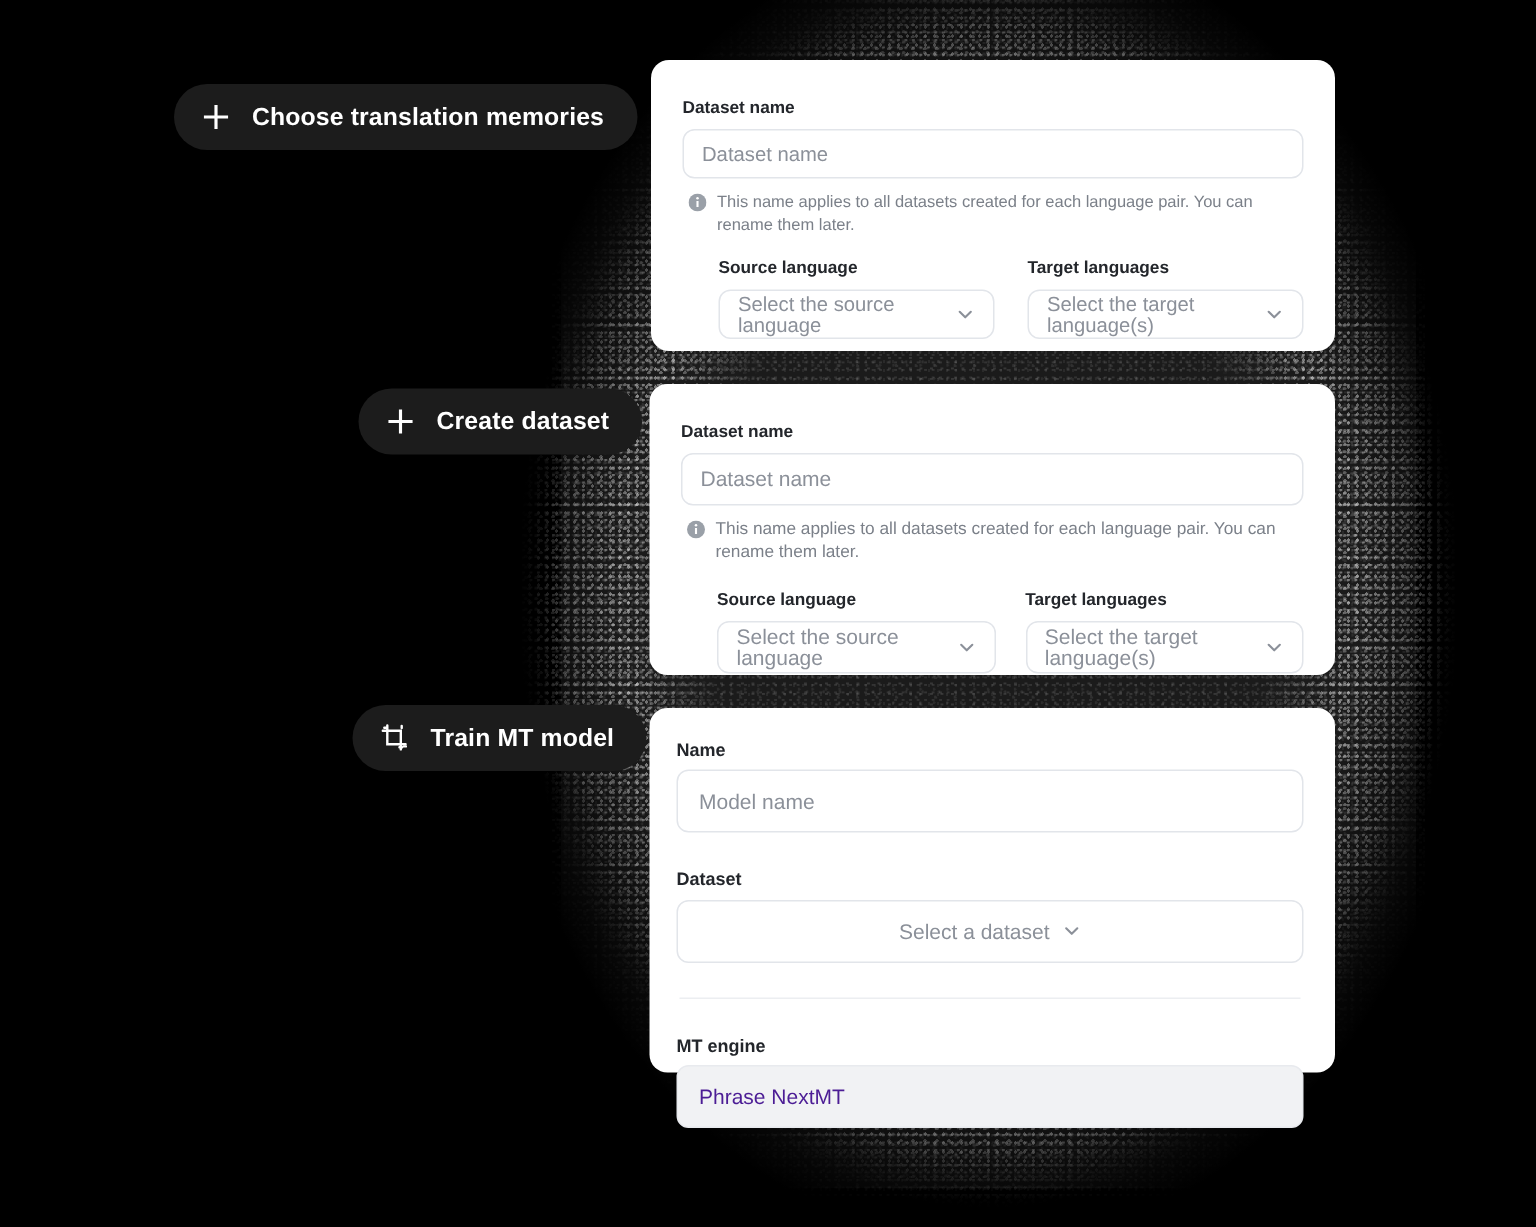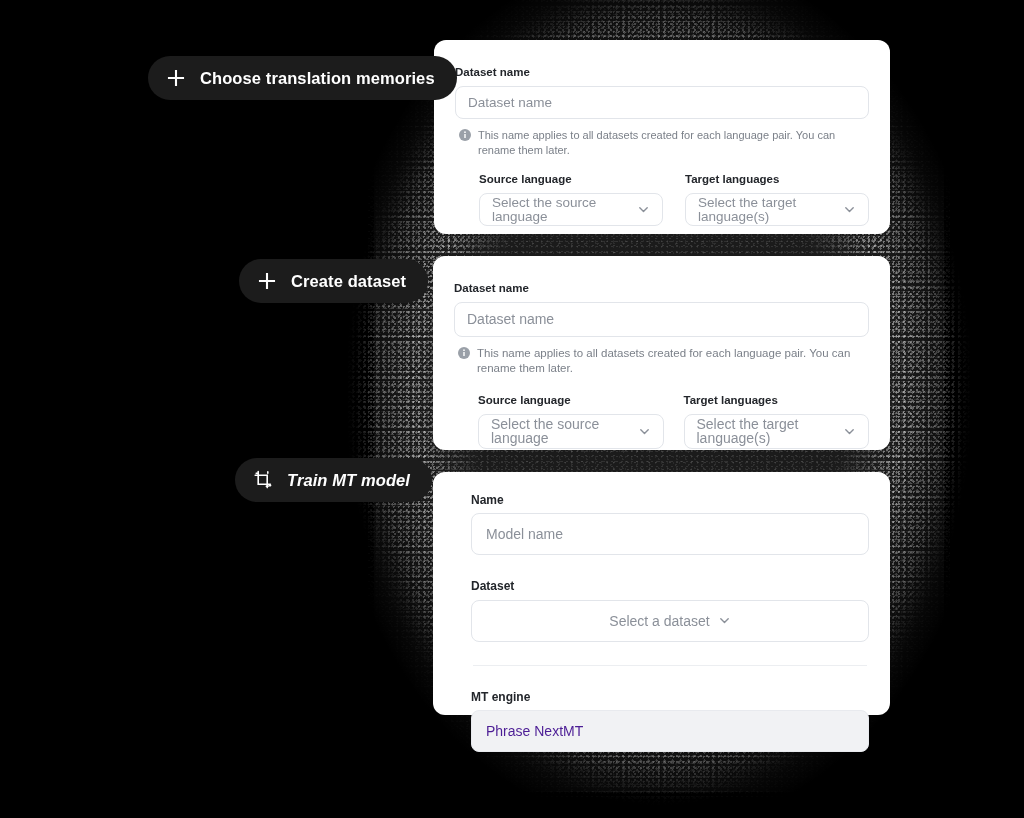--- a/index.html
+++ b/index.html
@@ -87,35 +87,35 @@
     white-space: nowrap;
     z-index: 5;
   }
   .badge .badge-label { line-height: 1; }
   .badge-icon {
     width: 20px;
     height: 20px;
     flex: 0 0 20px;
     display: block;
   }
-  #badge-1 { left: 148px; top: 56px; justify-content: flex-end;  }
+  #badge-1 { left: 116px; top: 56px; justify-content: flex-end;  }
   #badge-2 { left: 239px; top: 259px; align-items: center; }
-  #badge-3 { left: 235px; top: 458px; font-style: italic; }
+  #badge-3 { left: 235px; top: 470px; }
 
   
   .card {
     position: absolute;
     background: #ffffff;
     border-radius: 12px;
     z-index: 4;
     box-sizing: border-box;
   }
   #card-1 { left: 434px; top: 40px;  width: 456px; height: 194px; padding: 26px 21px 0 21px; }
   #card-2 { left: 433px; top: 256px; width: 457px; height: 194px; padding: 26px 21px 0 21px; }
-  #card-3 { left: 433px; top: 472px; width: 457px; height: 243px; padding: 21px 21px 0 38px; }
+  #card-3 { left: 433px; top: 472px; width: 457px; height: 243px; padding: 21px 21px 0 18px; }
 
   .field-label {
     font-size: 11.5px;
     font-weight: 700;
     color: #23262b;
     margin: 0 0 6px 0;
     line-height: 1.2;
   }
   #card-3 .field-label { font-size: 12px; }
 

